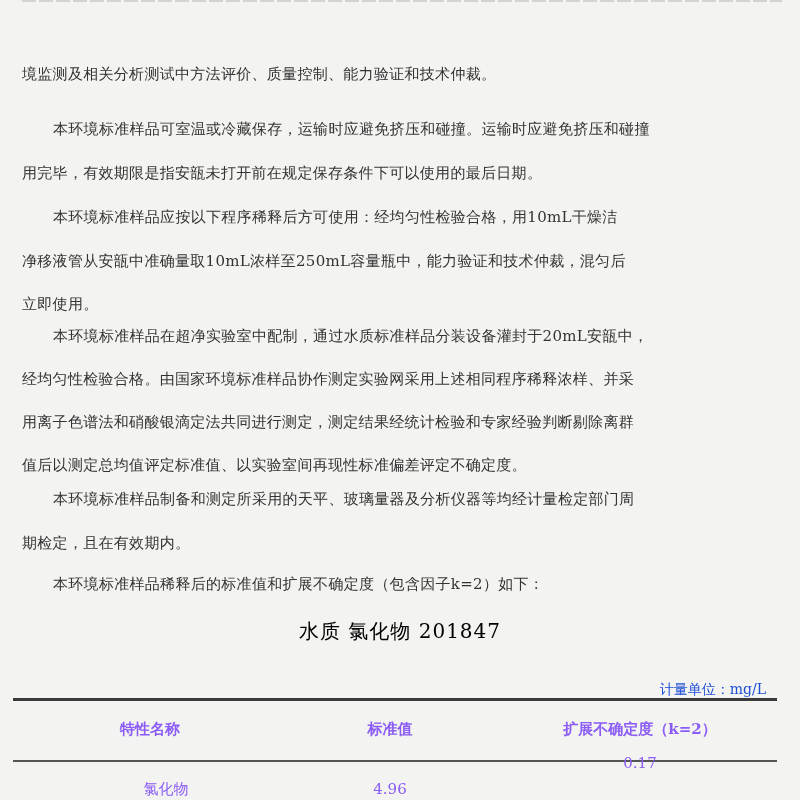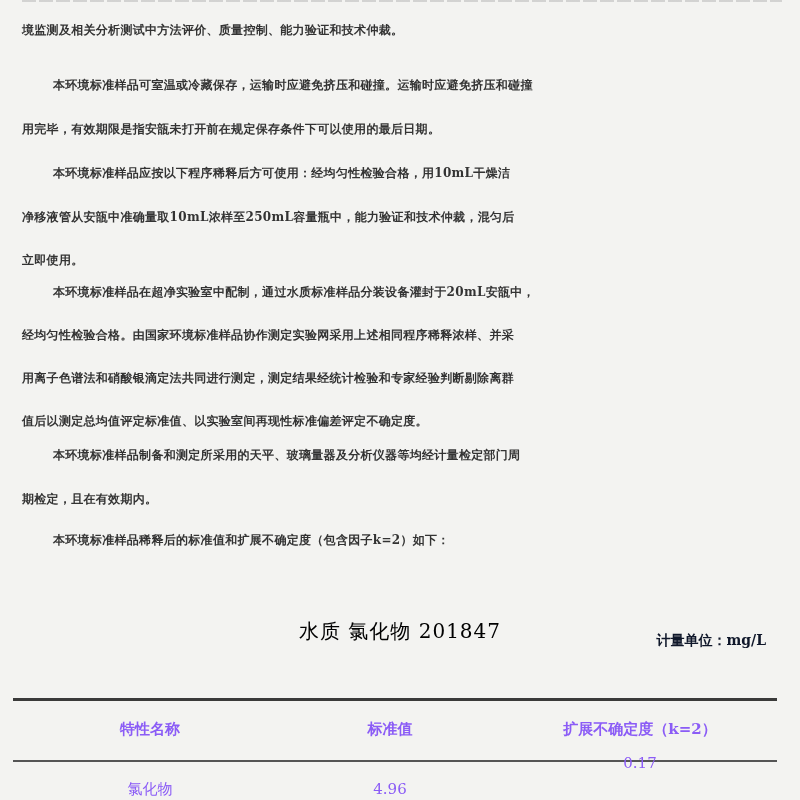--- a/index.html
+++ b/index.html
@@ -9,30 +9,30 @@
     font-family: "DejaVu Serif", "Liberation Serif", serif;
     color: #2a2a2a;
     position: relative;
   }
   .cutoff-line {
     position: absolute; left: 22px; top: -6px; width: 760px; height: 8px;
     background: repeating-linear-gradient(90deg, #bdbdbd 0 14px, transparent 14px 17px);
     opacity: 0.6;
   }
   .para-line {
-    position: absolute; left: 22px; font-size: 12px; line-height: 20px;
-    white-space: nowrap; letter-spacing: 0.3px; font-weight: bold; color: #333;
+    position: absolute; left: 22px; font-size: 15px; line-height: 20px;
+    white-space: nowrap; letter-spacing: 0.3px; font-weight: normal; color: #333; margin-top: 44px;
   }
   .indent { left: 53px; }
   .table-title {
     position: absolute; top: 618px; left: 0; width: 800px; text-align: center;
     font-size: 20px; color: #000000; letter-spacing: 1px;
   }
   .unit {
-    position: absolute; top: 632px; right: 34px; font-size: 14px; font-weight: bold; color: #0f172a;
+    position: absolute; top: 681px; right: 34px; font-size: 14px; font-weight: normal; color: #1d4ed8;
   }
   .rule-thick { position: absolute; left: 13px; width: 764px; top: 698px; height: 3px; background: #3a3a3a; }
   .rule-thin { position: absolute; left: 13px; width: 764px; top: 760px; height: 1.5px; background: #555; }
   .cell {
     position: absolute; font-size: 15px; font-weight: bold; color: #8b5cf6; text-align: center; white-space: nowrap;
   }
   .cell.data { font-weight: normal; }
 </style>
 </head>
 <body>
@@ -56,16 +56,16 @@
 <div class="table-title">水质  氯化物   201847</div>
 <div class="unit">计量单位：mg/L</div>
 
 <div class="rule-thick"></div>
 <div class="cell" style="top:720px; left:60px; width:180px">特性名称</div>
 <div class="cell" style="top:720px; left:300px; width:180px">标准值</div>
 <div class="cell" style="top:720px; left:520px; width:240px">扩展不确定度（k=2）</div>
 <div class="rule-thin"></div>
 
 <div>
-  <div class="cell data" style="top:780px; left:60px; width:180px">氯化物</div>
+  <div class="cell data" style="top:780px; left:76px; width:180px">氯化物</div>
   <div class="cell data" style="top:780px; left:300px; width:180px">4.96</div>
   <div class="cell data" style="top:754px; left:520px; width:240px">0.17</div>
 </div>
 
 </body></html>

